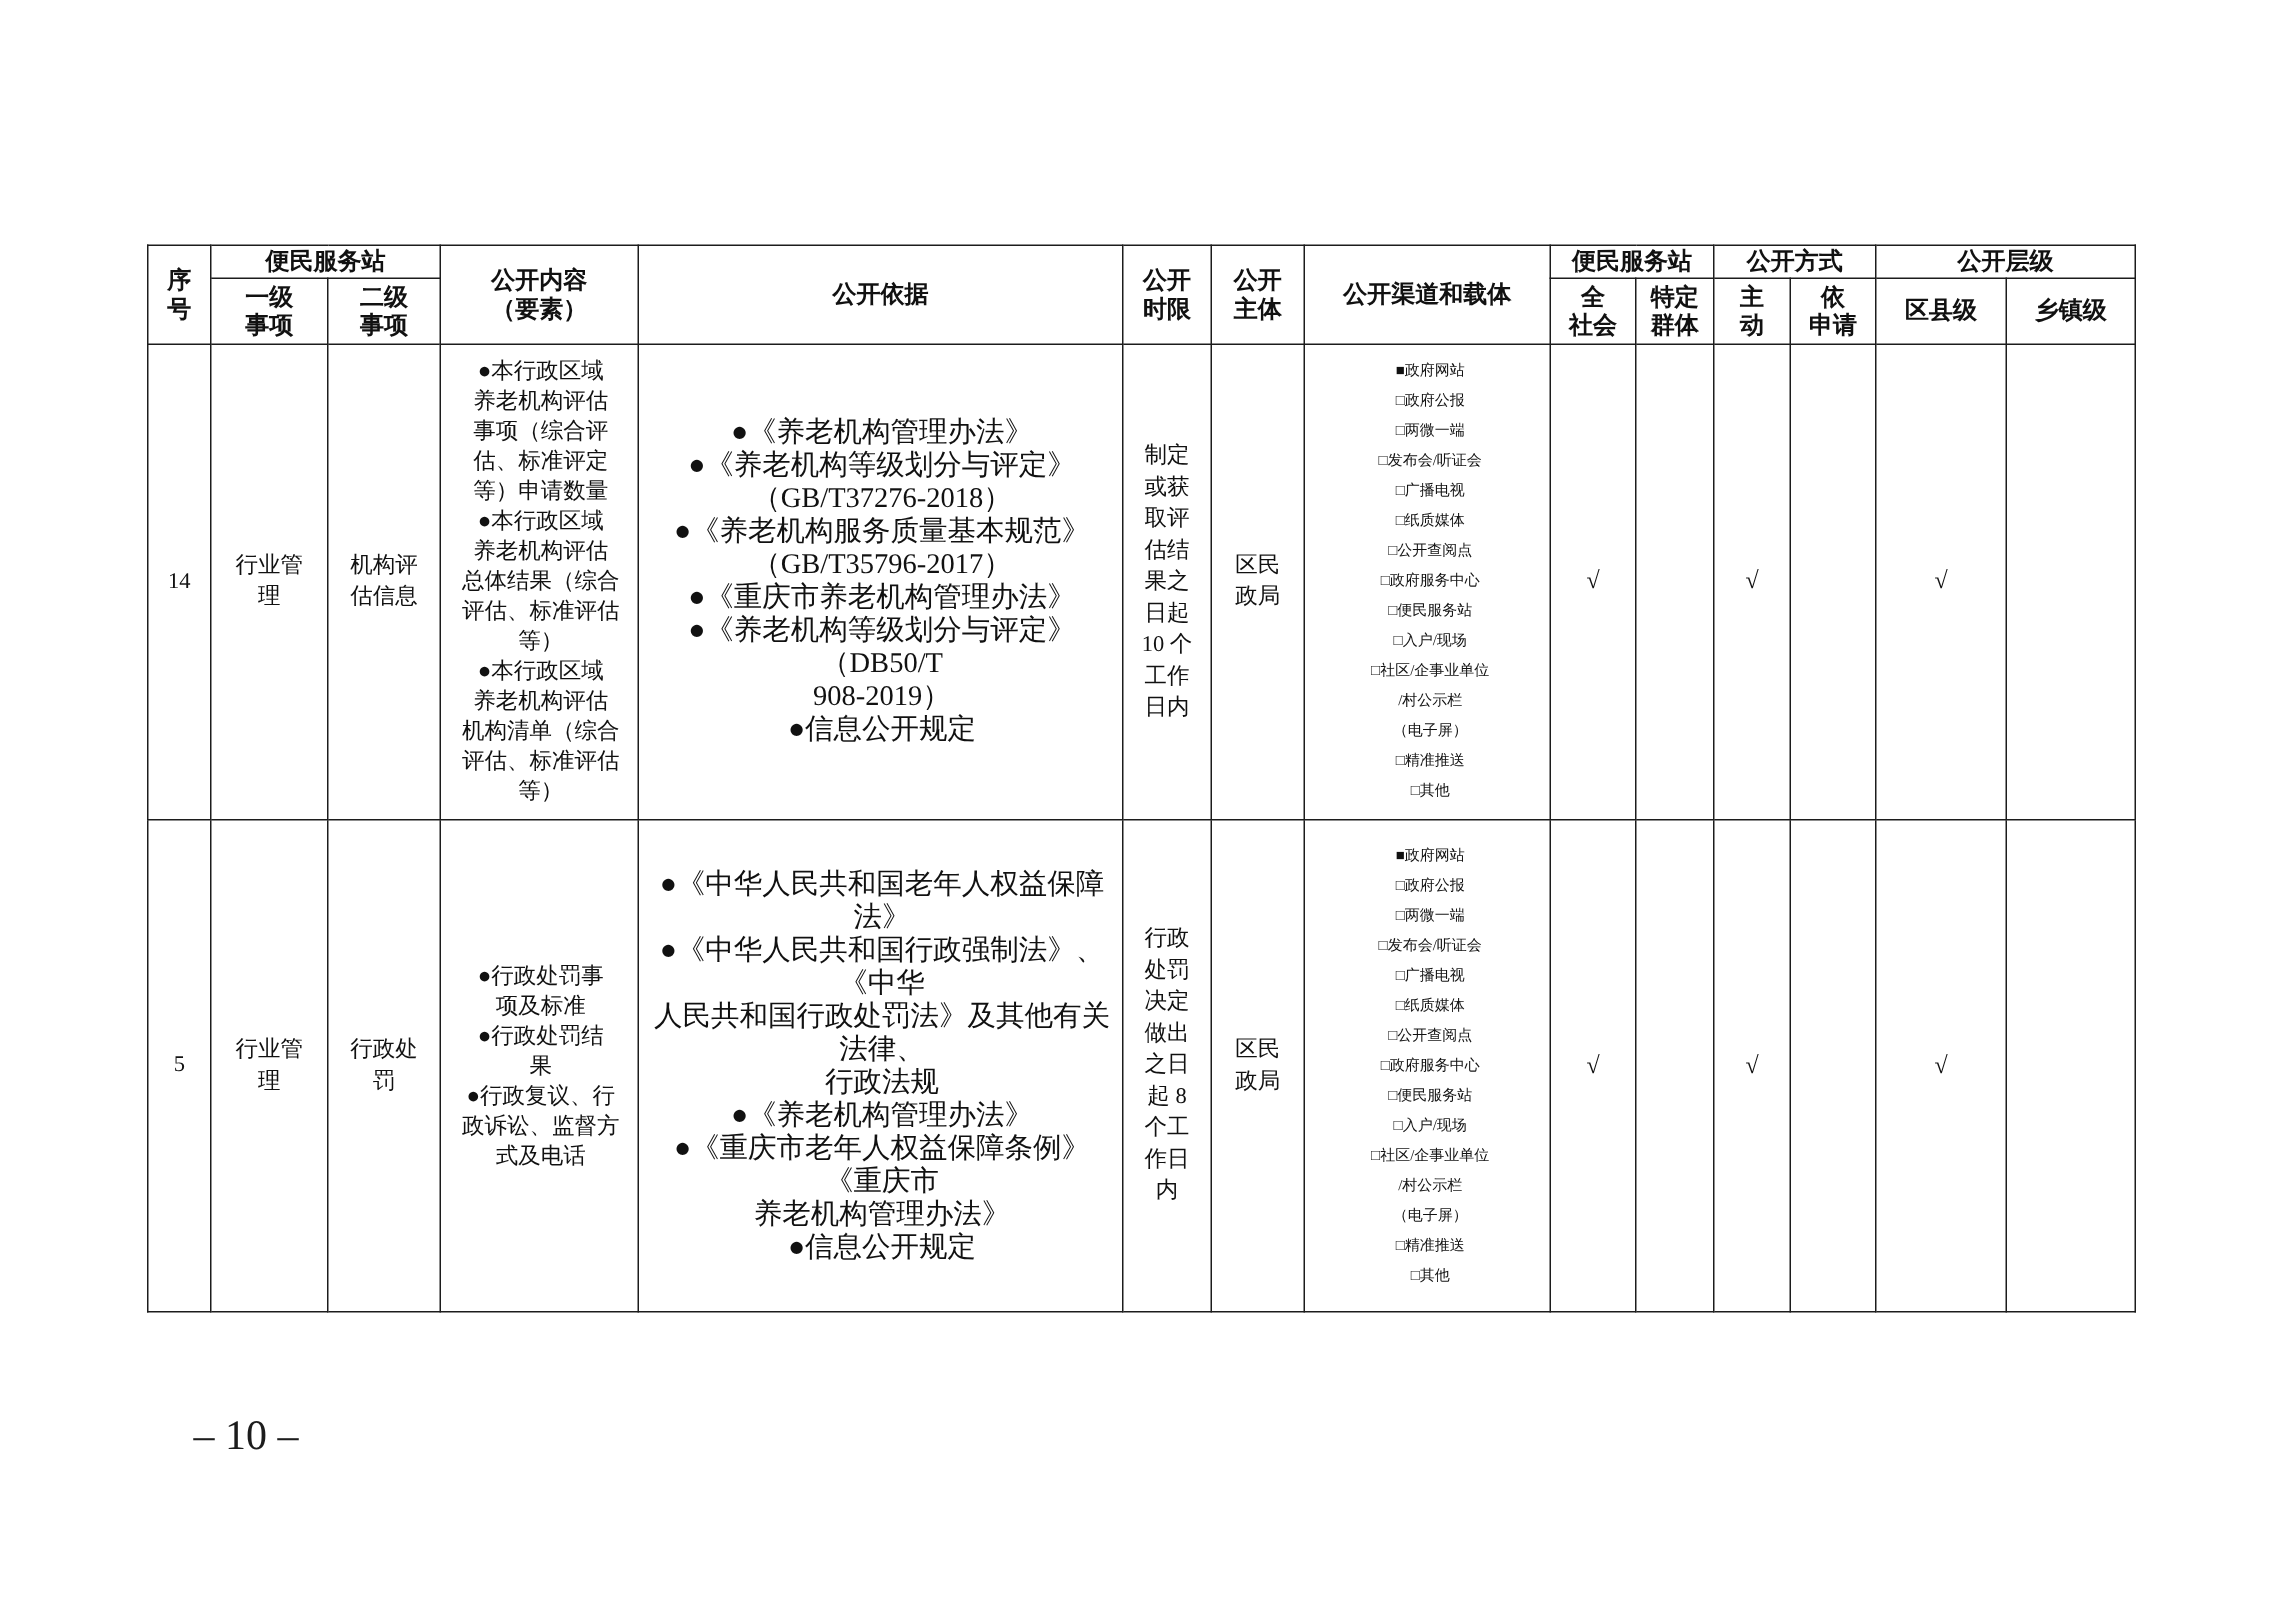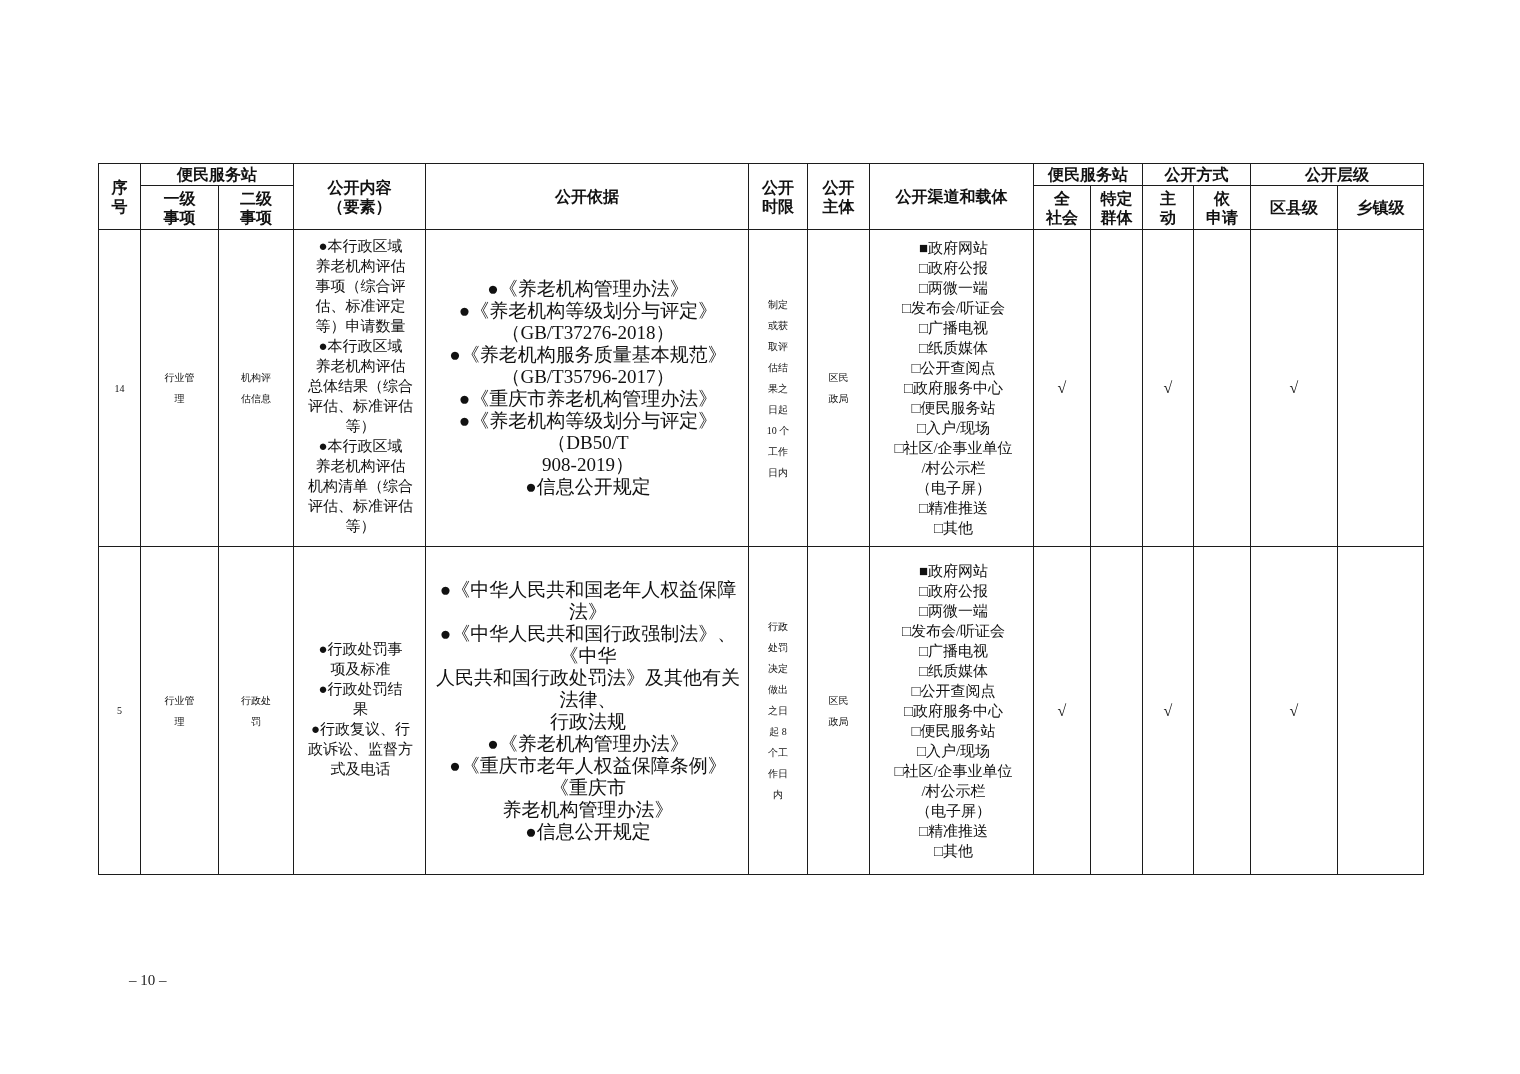--- a/index.html
+++ b/index.html
@@ -33,55 +33,54 @@
     font-size:16px;
     line-height:19px;
     white-space:pre-line;
     padding:1px 2px;
   }
   tr.hrow1 { height:21px; }
   tr.hrow2 { height:44px; }
   tr.body-row-1 { height:317px; }
   tr.body-row-2 { height:328px; }
   td.cell {
-    font-size:10px;
+    font-size:15px;
     line-height:21px;
     white-space:pre-line;
     padding:2px 3px;
   }
   td.cell-left {
     text-align:left;
     font-size:15px;
     line-height:20px;
     white-space:pre-line;
     padding:4px 6px 4px 8px;
-    font-family:Liberation Mono, monospace;
   }
   td.cell-basis {
     text-align:left;
     font-size:19px;
     line-height:22px;
     white-space:pre-line;
     padding:4px 8px 4px 10px;
   }
   td.cell-channels {
     text-align:left;
-    font-size:15px;
+    font-size:10px;
     line-height:20px;
     white-space:pre-line;
     padding:4px 6px 4px 10px;
   }
   td.cell-check {
     font-size:16px;
     line-height:20px;
   }
   .footer-page-number {
     position:absolute;
-    left:129px; top:967px;
-    font-size:15px;
+    left:129px; top:945px;
+    font-size:28px;
     line-height:26px;
     color:#1c1c1c;
     font-family:"Liberation Serif", serif;
   }
 </style>
 </head>
 <body>
 
 <div class="sheet">
 

